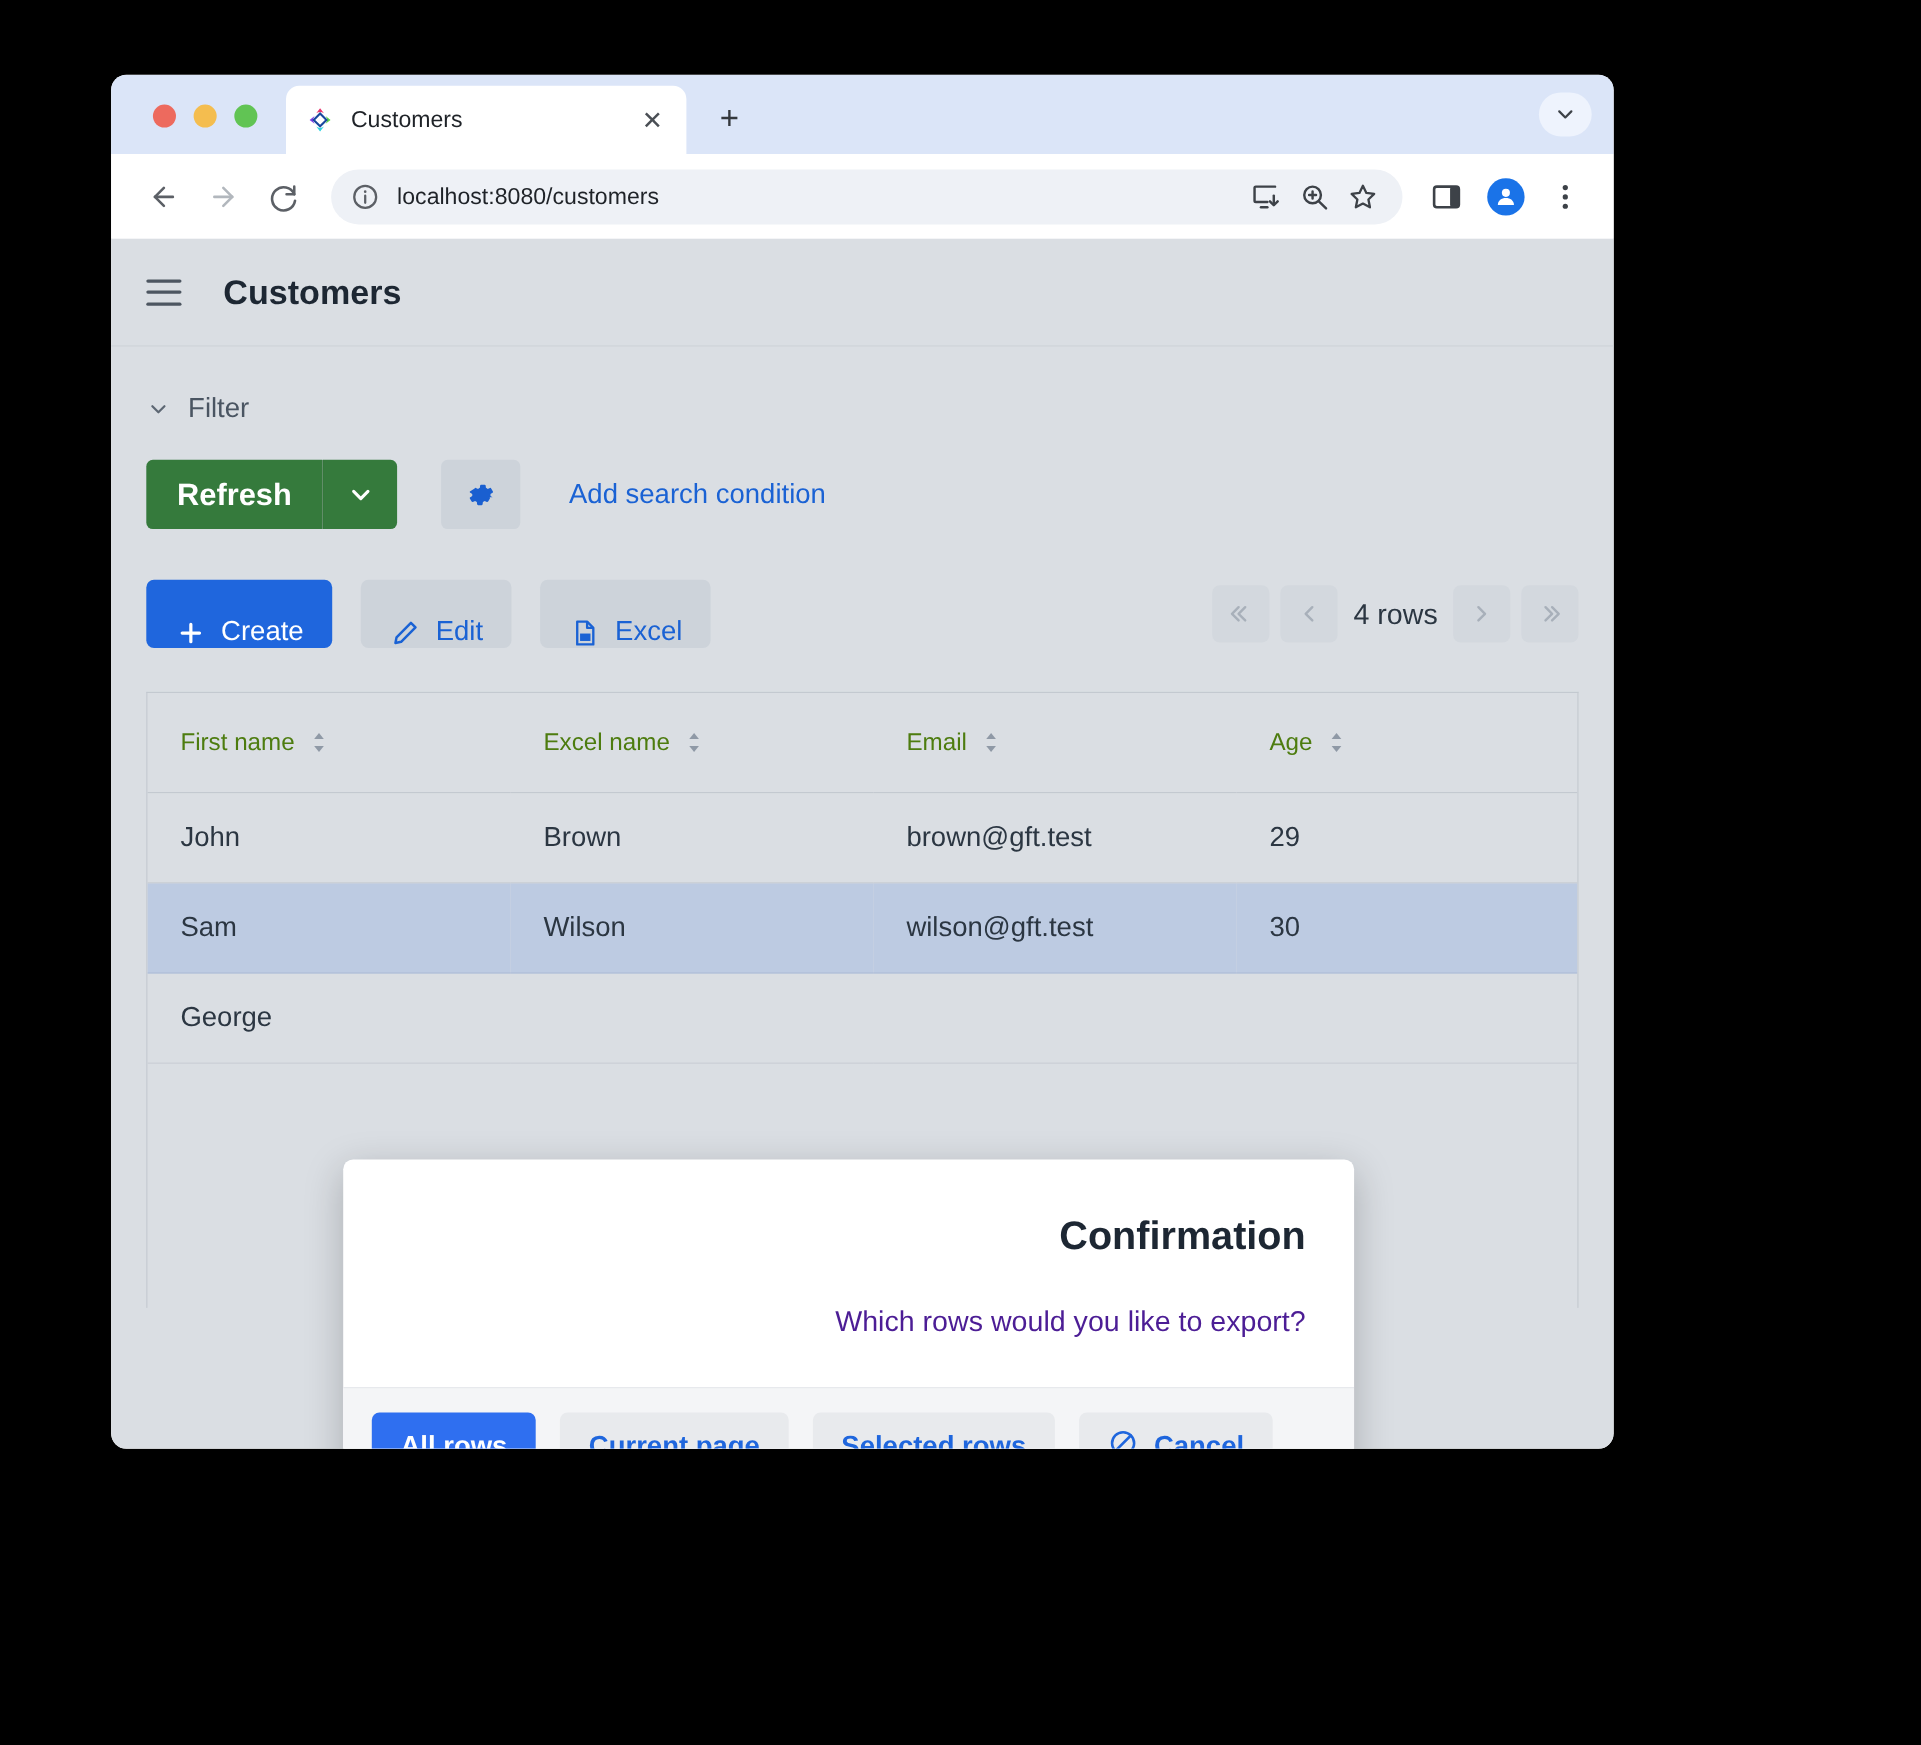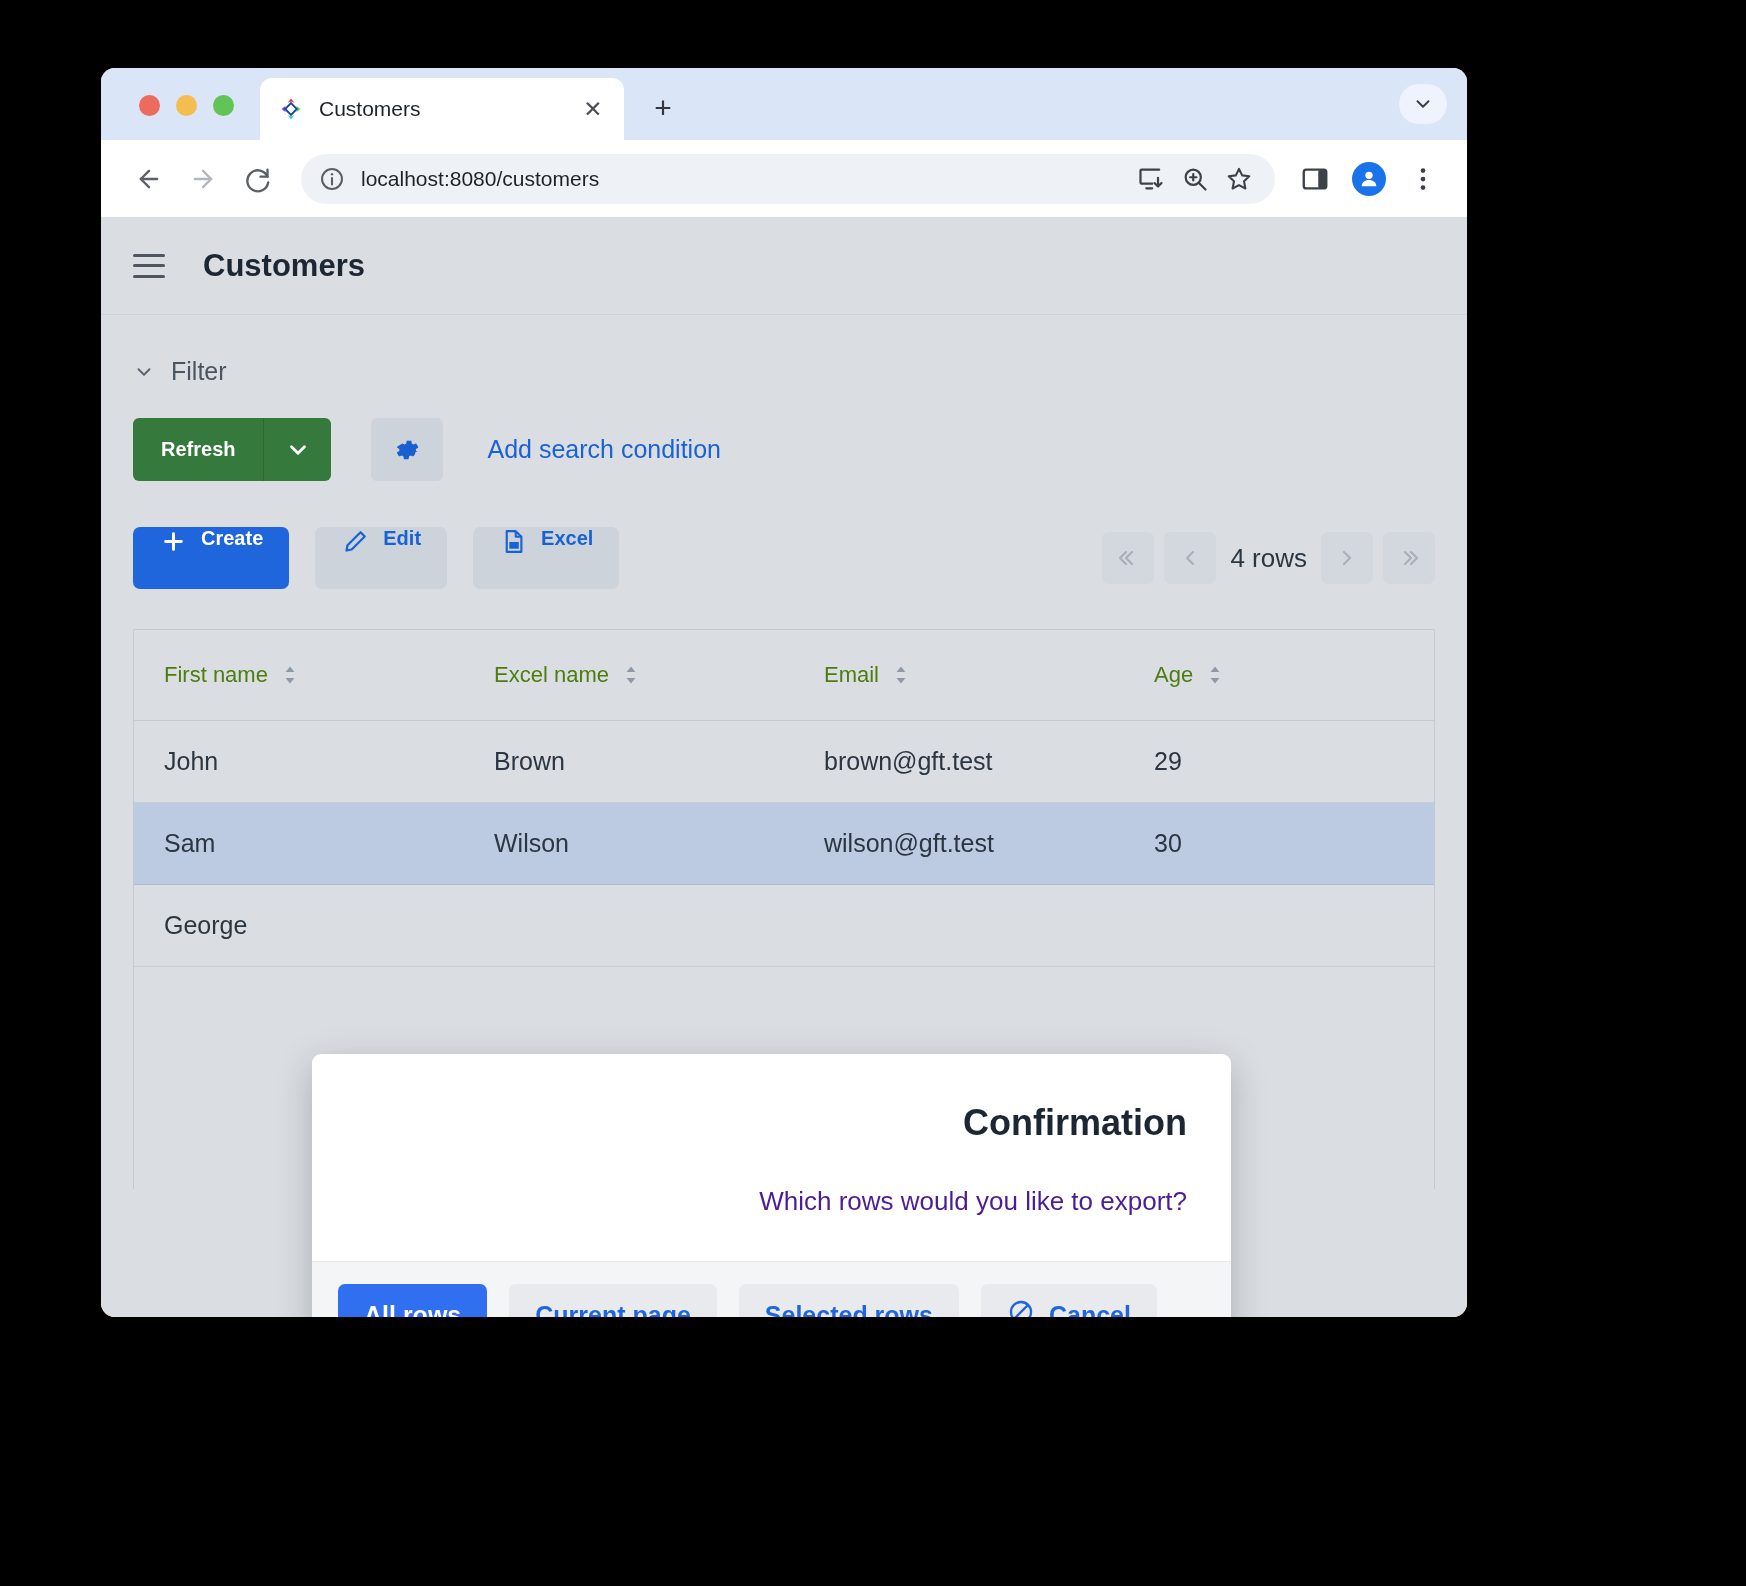--- a/index.html
+++ b/index.html
@@ -163,21 +163,21 @@
   .refresh-row {
     display: flex; align-items: center;
     padding: 32px 0 0 32px;
     gap: 0;
   }
   .btn-refresh {
     height: 63px;
     padding: 0 28px;
     background: #357a3c;
     color: #fff;
-    font-size: 20px; font-weight: bold;
+    font-size: 28px; font-weight: bold;
     border: none;
     border-radius: 6px 0 0 6px;
     display: flex; align-items: center;
     cursor: pointer;
   }
   .btn-refresh-split {
     height: 63px; width: 68px;
     background: #357a3c;
     border: none;
     border-left: 1px solid #2c6832;
@@ -206,22 +206,22 @@
   
   .action-row {
     display: flex; align-items: center;
     padding: 46px 32px 0 32px;
   }
   .abtn {
     height: 62px;
     padding: 0 26px;
     border: none;
     border-radius: 7px;
-    font-size: 20px; font-weight: bold;
-    display: flex; align-items: flex-start; gap: 14px;
+    font-size: 25px; font-weight: normal;
+    display: flex; align-items: flex-end; gap: 14px;
     cursor: pointer;
     background: #cdd3da;
     color: #1a62d4;
     margin-right: 26px;
   }
   .abtn.primary { background: #1f66dd; color: #fff; }
   .abtn.danger { color: #c32d2d; }
   .abtn .gl { width: 28px; height: 28px; display: flex; align-items: center; justify-content: center; }
 
   .pager { margin-left: auto; display: flex; align-items: center; gap: 10px; }

